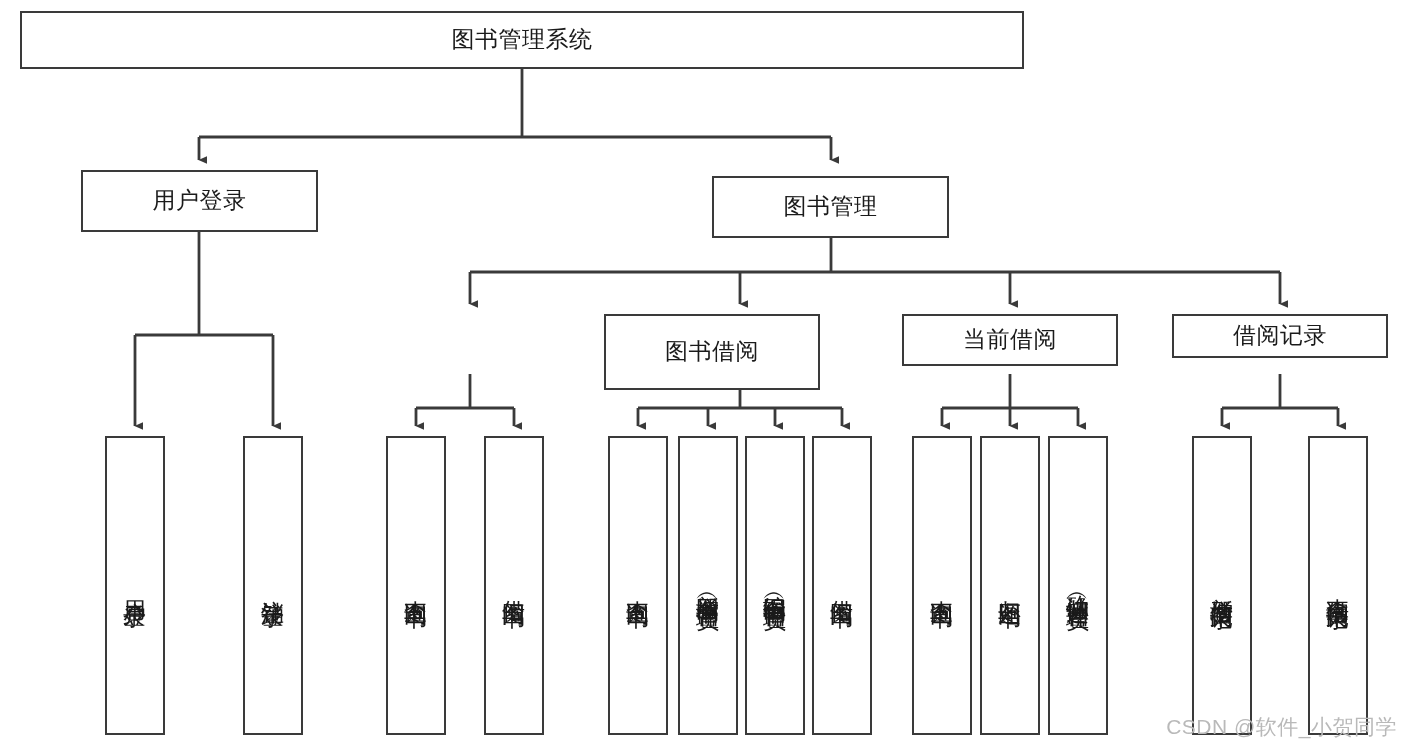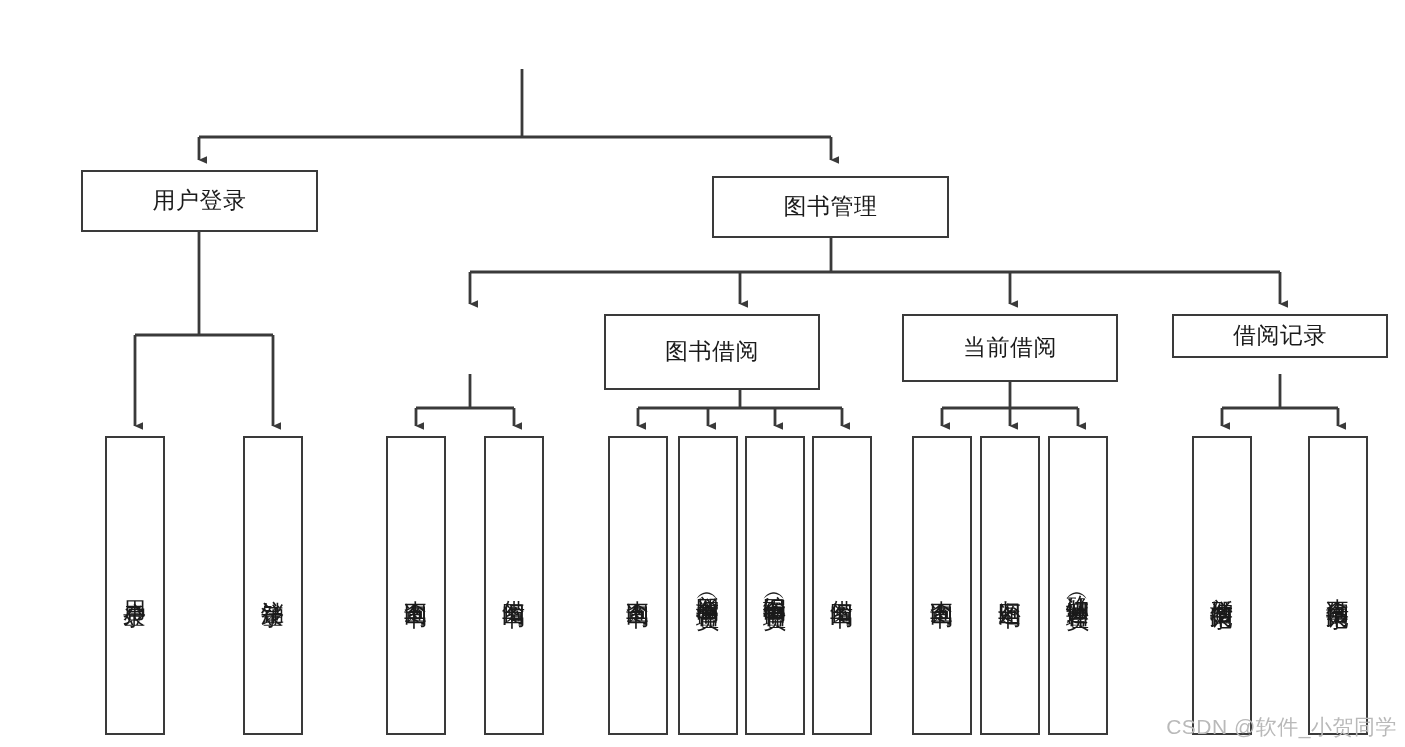--- a/index.html
+++ b/index.html
@@ -118,32 +118,35 @@
       <path d="M 1010 408 L 1010 426" marker-end="url(#arrowhead)"></path>
       <path d="M 1078 408 L 1078 426" marker-end="url(#arrowhead)"></path>
 
       <path d="M 1280 374 L 1280 408"></path>
       <path d="M 1222 408 L 1338 408"></path>
       <path d="M 1222 408 L 1222 426" marker-end="url(#arrowhead)"></path>
       <path d="M 1338 408 L 1338 426" marker-end="url(#arrowhead)"></path>
     </g>
   </svg>
 
+  <div class="node root horiz" style="left:20px; top:11px; width:1004px; height:58px;">
+    <span class="label">图书管理系统</span>
+  </div>
 
   <div class="node horiz" style="left:81px; top:170px; width:237px; height:62px;">
     <span class="label">用户登录</span>
   </div>
   <div class="node horiz" style="left:712px; top:176px; width:237px; height:62px;">
     <span class="label">图书管理</span>
   </div>
 
   <div class="node horiz" style="left:604px; top:314px; width:216px; height:76px;">
     <span class="label">图书借阅</span>
   </div>
-  <div class="node horiz" style="left:902px; top:314px; width:216px; height:68px;">
+  <div class="node horiz" style="left:902px; top:314px; width:216px; height:52px;">
     <span class="label">当前借阅</span>
   </div>
   <div class="node horiz" style="left:1172px; top:314px; width:216px; height:44px;">
     <span class="label">借阅记录</span>
   </div>
 
   <div class="node vert" style="left:105px; top:436px; width:60px; height:299px;">
     <span class="label">用户登录</span>
   </div>
   <div class="node vert" style="left:243px; top:436px; width:60px; height:299px;">

